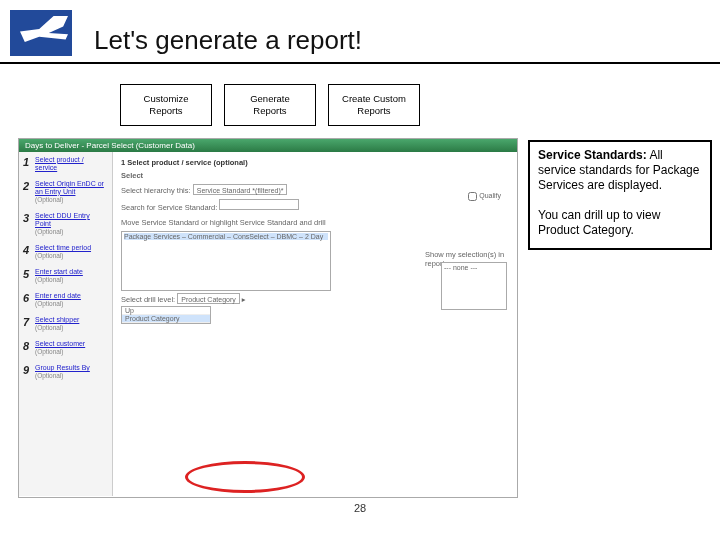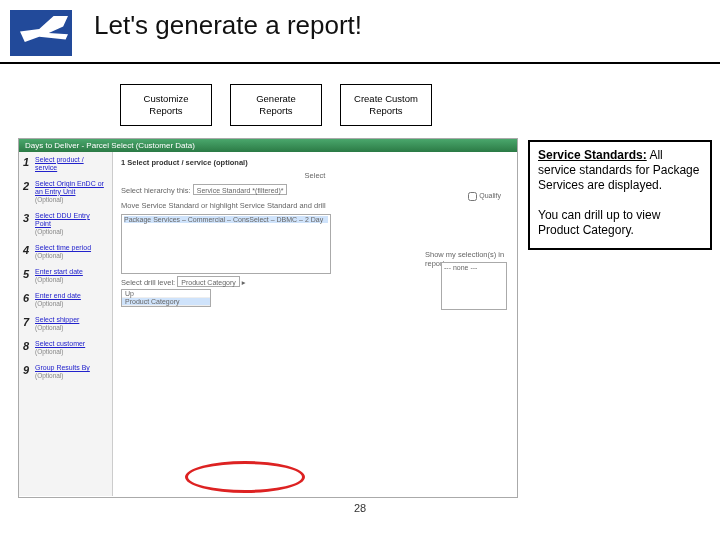--- a/index.html
+++ b/index.html
@@ -6,21 +6,21 @@
   body {
     font-family: Arial, sans-serif;
     background: #fff;
     width: 720px;
     height: 540px;
     overflow: hidden;
     position: relative;
   }
   .header {
     display: flex;
-    align-items: flex-start;
+    align-items: flex-end;
     padding: 10px 20px 6px 10px;
     border-bottom: 2px solid #000;
   }
   .logo {
     width: 62px;
     height: 46px;
     background: #224a9a;
     position: relative;
     margin-right: 22px;
     flex-shrink: 0;
@@ -33,21 +33,21 @@
     height: 26px;
     background: #fff;
     clip-path: polygon(0% 60%, 40% 50%, 70% 0%, 100% 0%, 90% 40%, 60% 65%, 100% 70%, 95% 90%, 40% 80%, 10% 100%);
   }
   .title {
     font-size: 26px;
     color: #111;
   }
   .nav-row {
     display: flex;
-    gap: 18px;
+    gap: 12px;
     padding: 20px 0 12px 120px;
   }
   .nav-box {
     border: 1px solid #000;
     font-size: 9.5px;
     text-align: center;
     padding: 8px 8px;
     width: 92px;
     display: flex;
     align-items: center;
@@ -174,21 +174,21 @@
     position: absolute;
     right: 8px;
     top: 2px;
     width: 184px;
     border: 2px solid #000;
     background: #fff;
     padding: 6px 8px 10px;
     font-size: 12px;
     line-height: 1.25;
   }
-  .callout .ss-head { text-decoration: underline; font-weight: bold; }
+  .callout .ss-head { font-weight: bold; }
   .page-num {
     position: absolute;
     bottom: 4px;
     left: 50%;
     transform: translateX(-50%);
     font-size: 11px;
     color: #333;
   }
 </style>
 </head>
@@ -218,23 +218,24 @@
         <div class="ss-step"><span class="num">3</span><span class="lbl"><a>Select DDU Entry Point</a><span class="opt">(Optional)</span></span></div>
         <div class="ss-step"><span class="num">4</span><span class="lbl"><a>Select time period</a><span class="opt">(Optional)</span></span></div>
         <div class="ss-step"><span class="num">5</span><span class="lbl"><a>Enter start date</a><span class="opt">(Optional)</span></span></div>
         <div class="ss-step"><span class="num">6</span><span class="lbl"><a>Enter end date</a><span class="opt">(Optional)</span></span></div>
         <div class="ss-step"><span class="num">7</span><span class="lbl"><a>Select shipper</a><span class="opt">(Optional)</span></span></div>
         <div class="ss-step"><span class="num">8</span><span class="lbl"><a>Select customer</a><span class="opt">(Optional)</span></span></div>
         <div class="ss-step"><span class="num">9</span><span class="lbl"><a>Group Results By</a><span class="opt">(Optional)</span></span></div>
       </div>
       <div class="ss-main">
         <div class="line" style="font-weight:bold;color:#333">1 Select product / service (optional)</div>
-        <div class="line" style="text-align:center;font-weight:normal">Select</div>
+        <div class="line" style="font-weight:bold">Select</div>
         <div class="qualify"><input type="checkbox" style=""> <span>Qualify</span></div>
         <div class="line"><span>Select hierarchy this:</span> <span class="field">Service Standard *(filtered)*</span></div>
+        <div class="line"><span>Search for Service Standard:</span> <span class="field" style="min-width:80px"></span></div>
         <div class="line" style="margin-top:6px">Move Service Standard or highlight Service Standard and drill</div>
         <div class="listbox">
           <div style="background:#cfe3fb">Package Services – Commercial – ConsSelect – DBMC – 2 Day</div>
         </div>
         <div class="line" style="position:absolute;right:12px;top:98px;width:80px">Show my selection(s) in report</div>
         <div class="small-list">
           <div>--- none ---</div>
         </div>
         <div class="line"><span>Select drill level:</span> <span class="field">Product Category</span> ▸
           <div class="drillbox">

